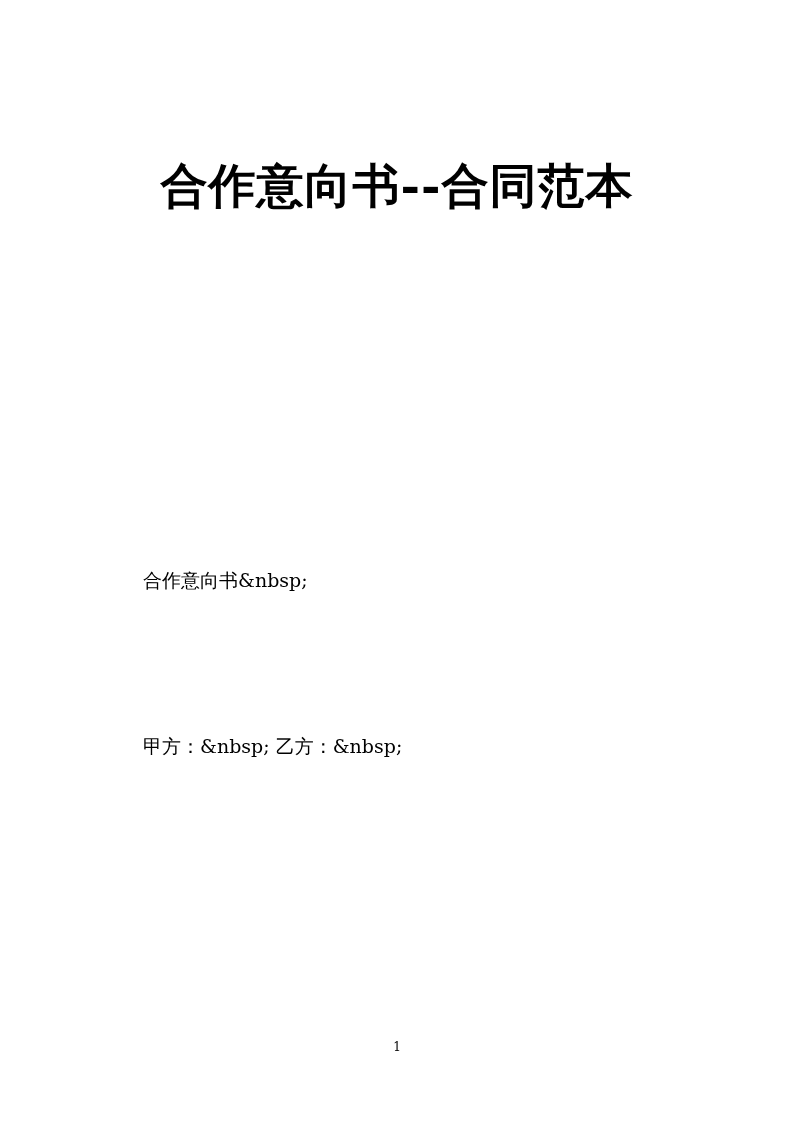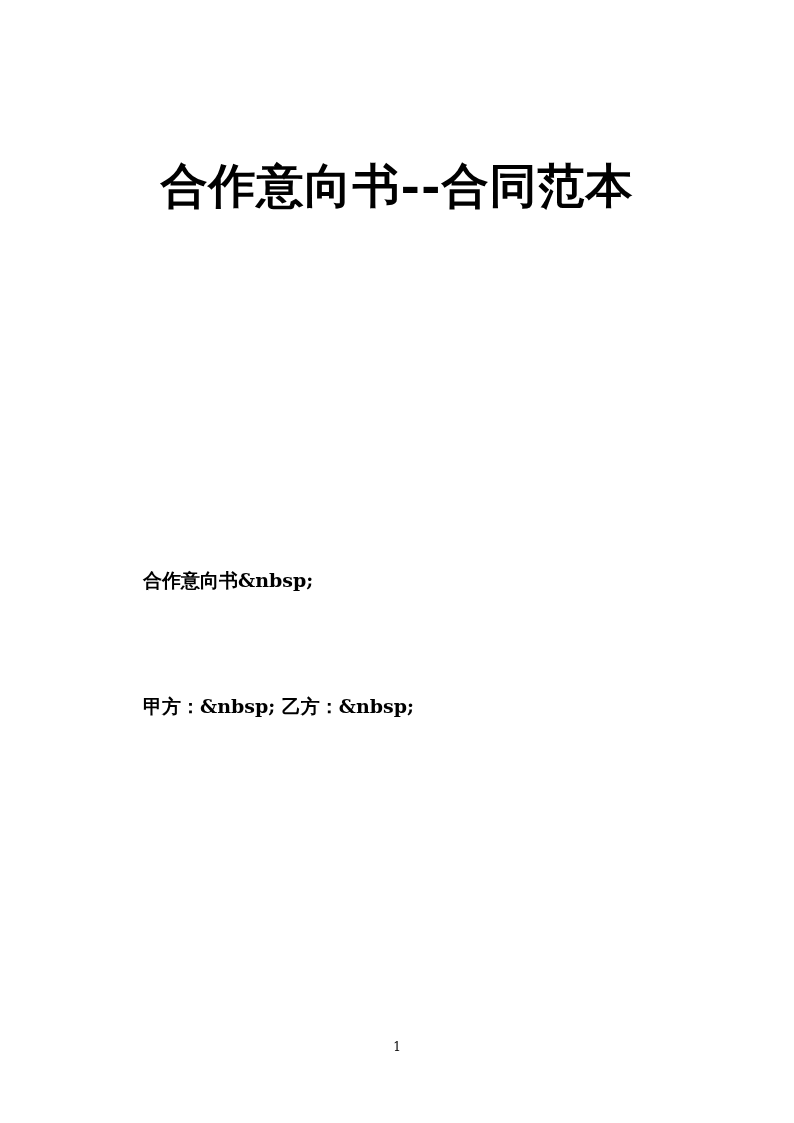--- a/index.html
+++ b/index.html
@@ -31,30 +31,30 @@
     font-weight: bold;
     letter-spacing: 1px;
     line-height: 1.15;
     font-family: "DejaVu Serif", "Liberation Serif", serif;
   }
   .body-block {
     position: absolute;
     left: 105px;
     width: 585px;
     font-size: 19px;
-    font-weight: bold;
+    font-weight: normal;
     line-height: 1.9;
     font-family: "DejaVu Serif", "Liberation Serif", serif;
   }
   .line-subtitle {
     top: 562px;
     text-indent: 38px;
   }
   .line-parties {
-    top: 688px;
+    top: 728px;
     text-indent: 38px;
   }
   .para-main {
     top: 806px;
     text-align: justify;
     text-justify: inter-ideograph;
     text-indent: 38px;
     line-height: 2.1;
   }
   .page-number {

